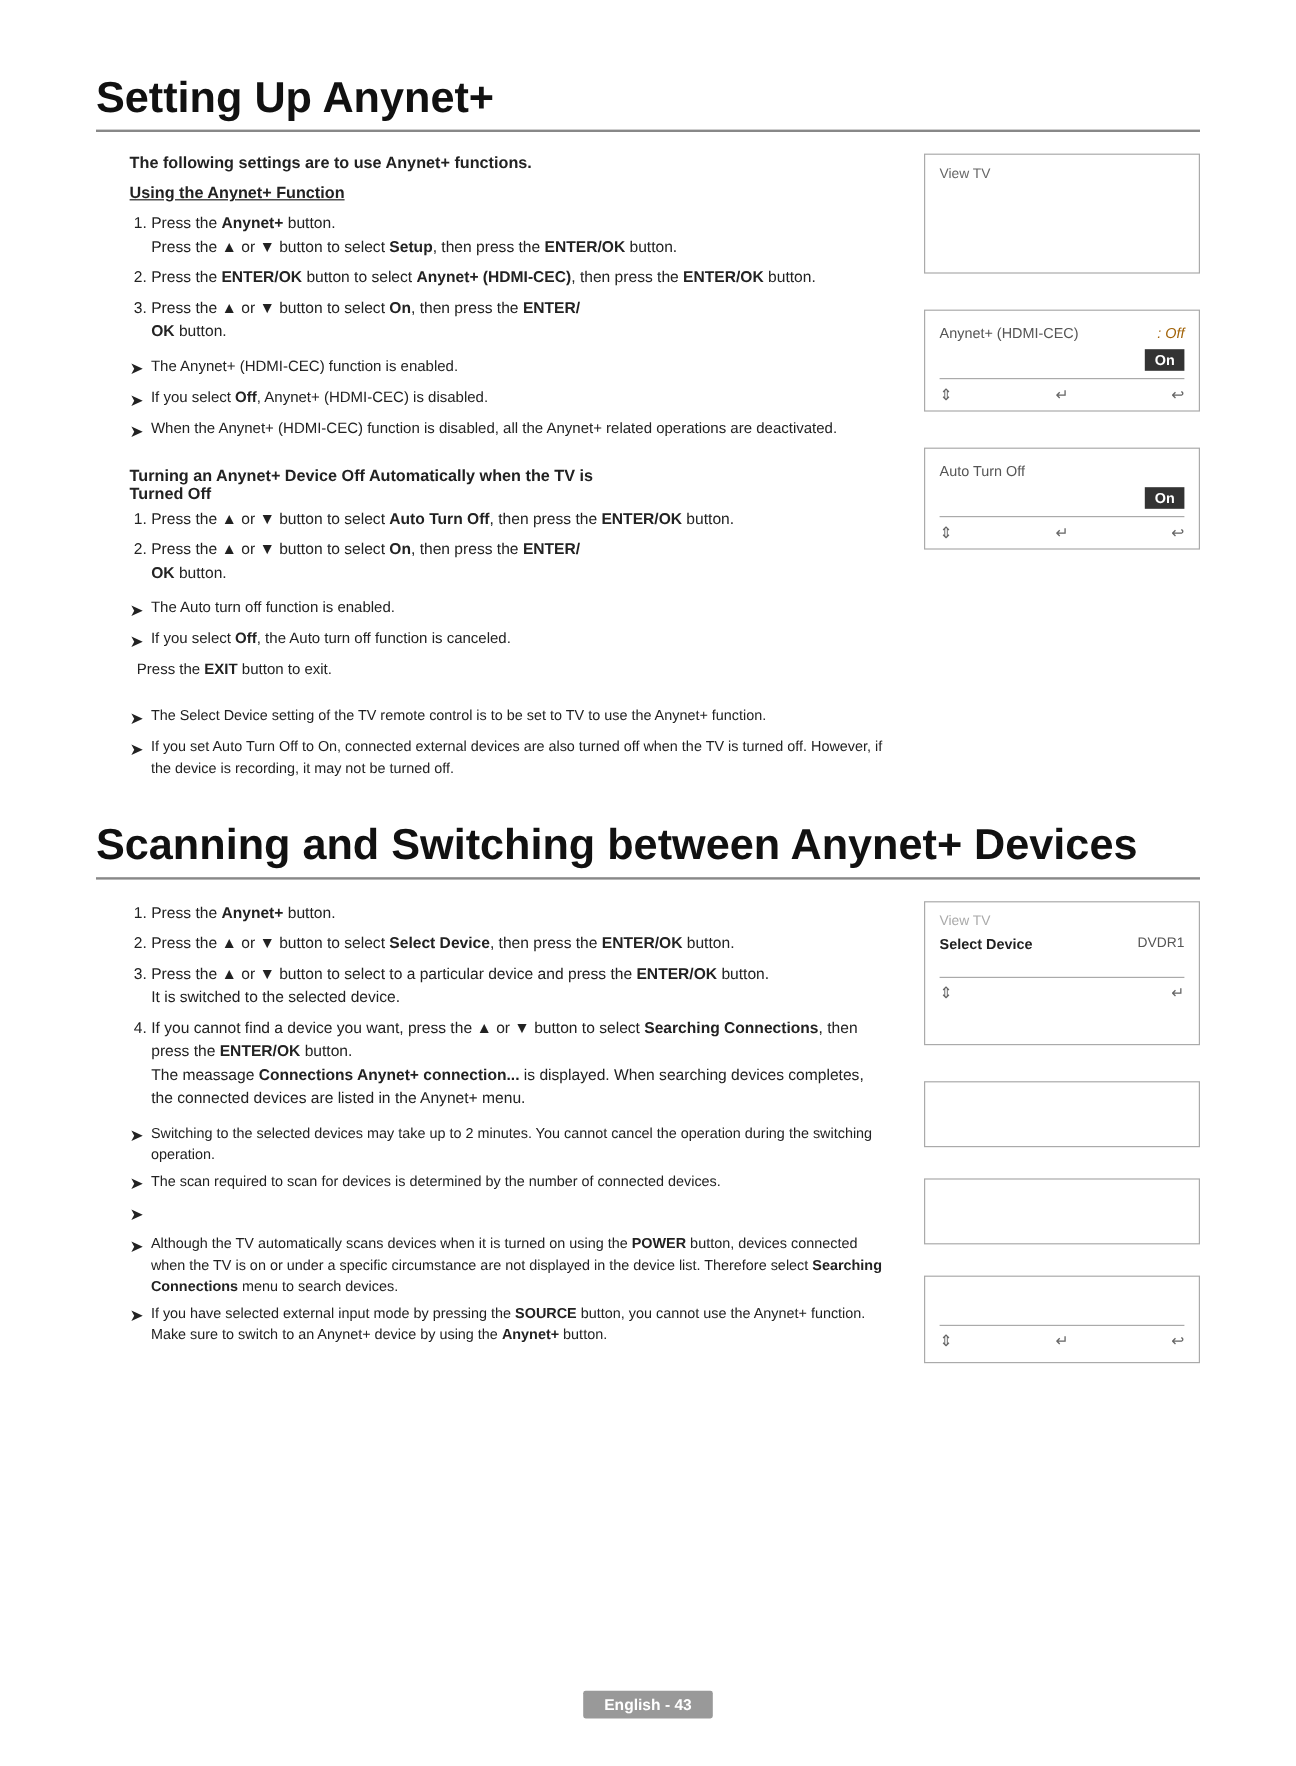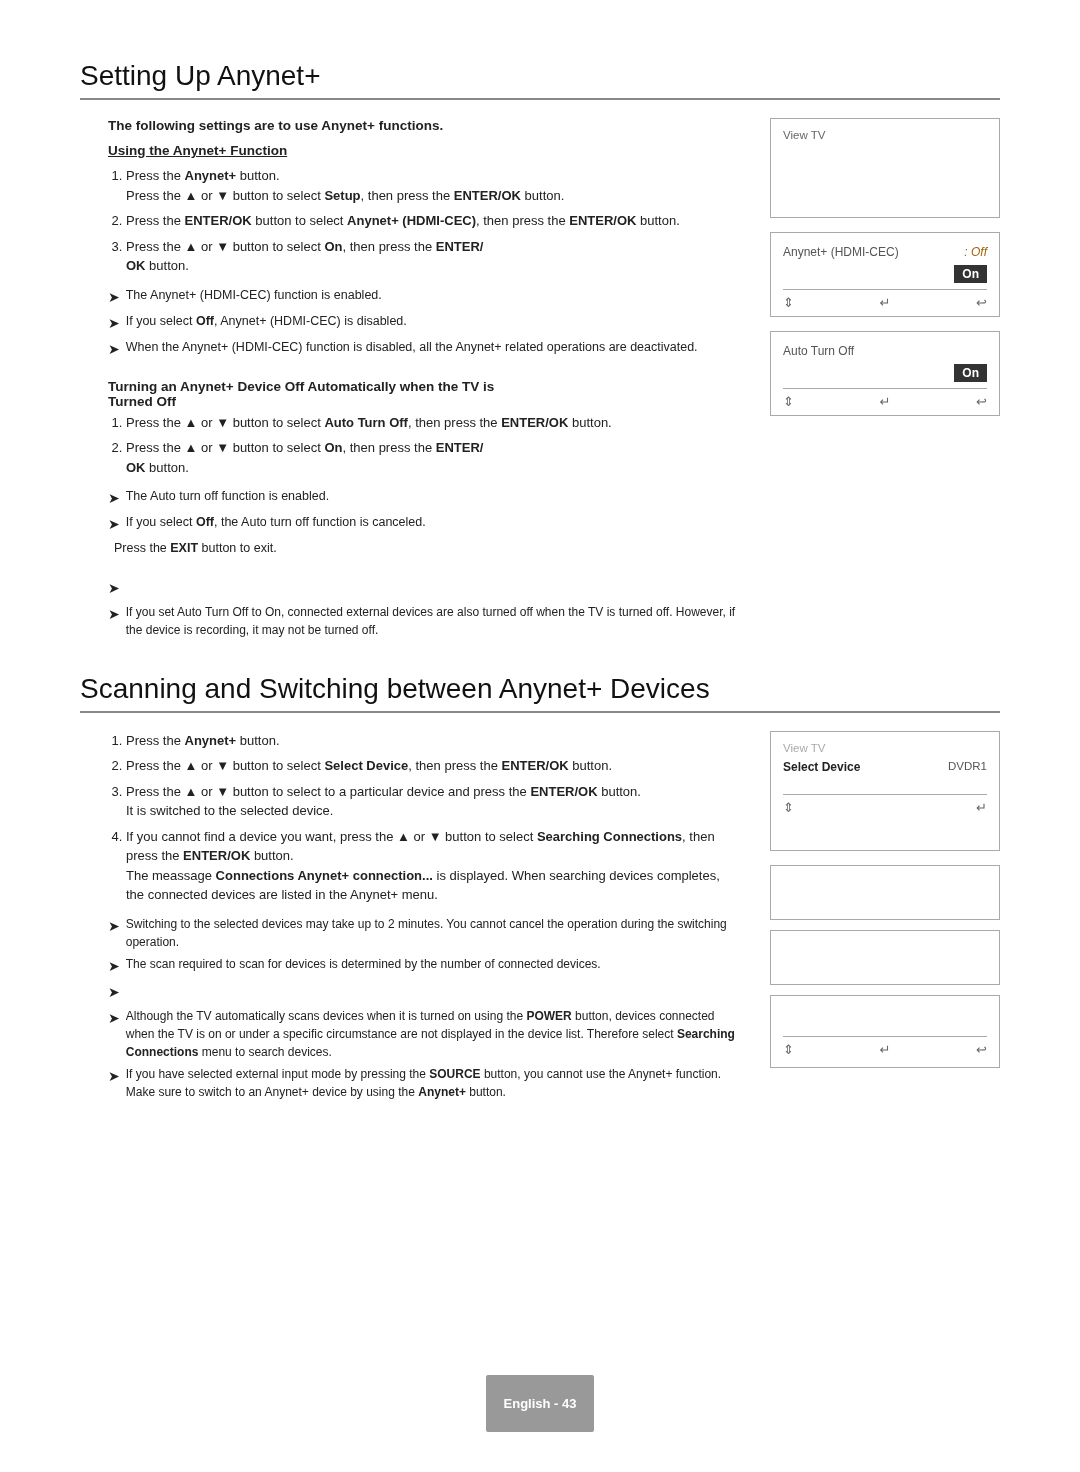--- a/index.html
+++ b/index.html
@@ -12,22 +12,22 @@
       color: #222;
       position: relative;
     }
     .page {
       width: 1080px;
       min-height: 1472px;
       padding: 60px 80px 60px 80px;
       position: relative;
     }
     .section-title {
-      font-size: 28px;
-      font-weight: normal;
+      font-size: 36px;
+      font-weight: bold;
       color: #111;
       margin-bottom: 6px;
     }
     .section-divider {
       border: none;
       border-top: 2px solid #888;
       margin-bottom: 18px;
     }
     .section-block {
       display: flex;
@@ -37,21 +37,21 @@
     .content-col {
       flex: 1;
       padding-right: 30px;
       margin-left: 28px;
     }
     .diagram-col {
       width: 230px;
       flex-shrink: 0;
       display: flex;
       flex-direction: column;
-      gap: 10px;
+      gap: 26px;
     }
     .bold-intro {
       font-weight: bold;
       font-size: 13.5px;
       margin-bottom: 10px;
     }
     .subsection-title {
       font-weight: bold;
       text-decoration: underline;
       font-size: 13.5px;
@@ -138,21 +138,21 @@
       position: absolute;
       bottom: 40px;
       left: 0;
       right: 0;
       display: flex;
       justify-content: center;
     }
     .footer-badge {
       background: #999;
       color: #fff;
-      padding: 21px 18px;
+      padding: 4px 18px;
       font-size: 13px;
       font-weight: bold;
       border-radius: 2px;
     }
     b { font-weight: bold; }
     .tv-select-device {
       font-weight: bold;
       font-size: 12px;
       color: #222;
     }
@@ -221,20 +221,21 @@
           <span class="note-arrow">➤</span>
           <span class="note-text">If you select <b>Off</b>, the Auto turn off function is canceled.</span>
         </div>
         <div class="note-item">
           <span class="note-arrow"> </span>
           <span class="note-text">Press the <b>EXIT</b> button to exit.</span>
         </div>
         <br>
         <div class="note-item">
           <span class="note-arrow">➤</span>
+          <span class="note-text small-note">The Select Device setting of the TV remote control is to be set to TV to use the Anynet+ function.</span>
         </div>
         <div class="note-item">
           <span class="note-arrow">➤</span>
           <span class="note-text small-note">If you set Auto Turn Off to On, connected external devices are also turned off when the TV is turned off. However, if the device is recording, it may not be turned off.</span>
         </div>
       </div>
 
       <div class="diagram-col">
 
         <div class="tv-screen" style="min-height:100px;">

